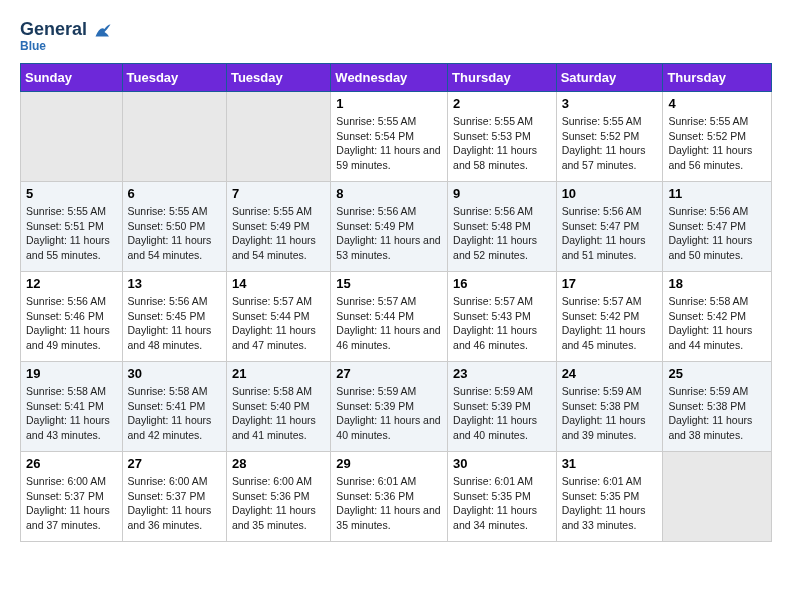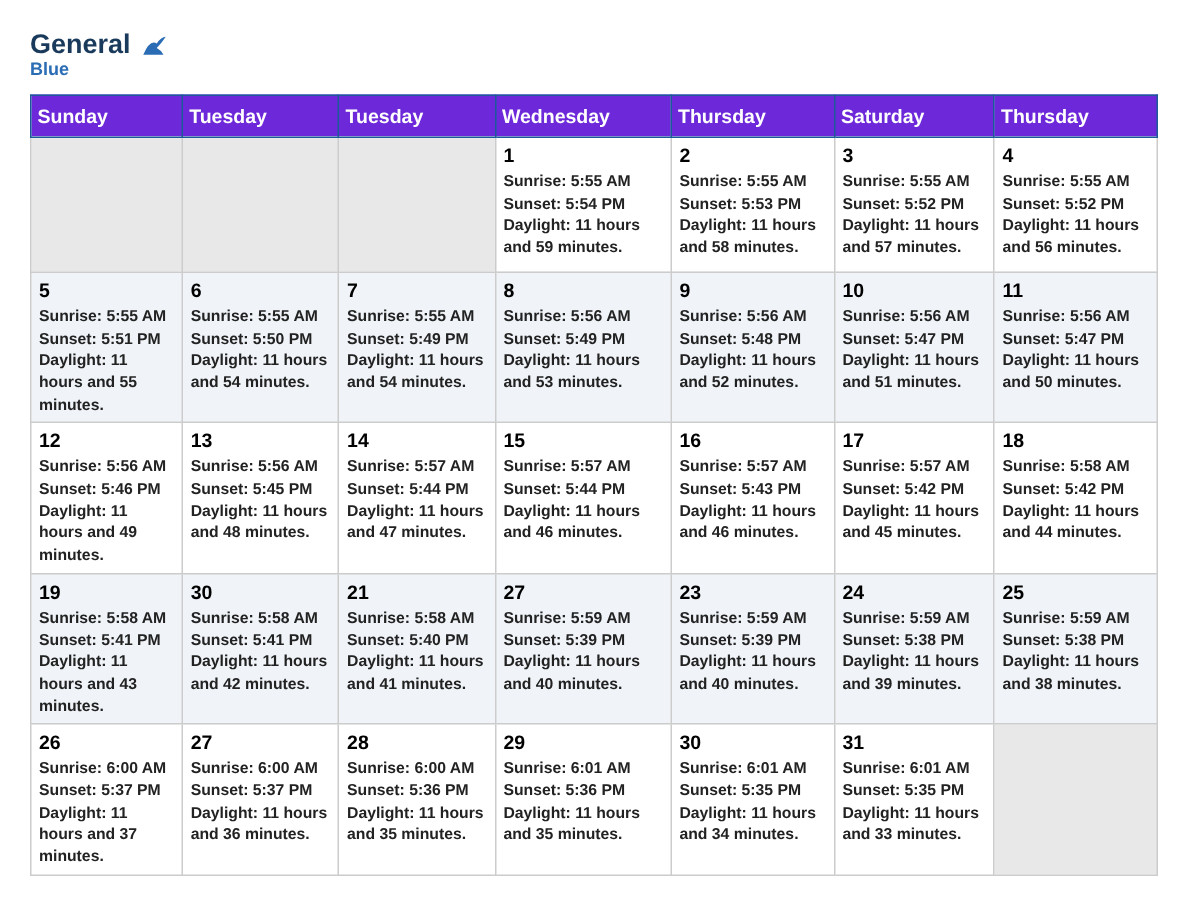--- a/index.html
+++ b/index.html
@@ -66,21 +66,20 @@
     .day-number {
       font-weight: bold;
       font-size: 13px;
       display: block;
       margin-bottom: 3px;
     }
     .cell-content {
       font-size: 10.5px;
       color: #222;
       line-height: 1.4;
-      font-weight: bold;
     }
     .empty-cell {
       background-color: #e8e8e8;
     }
   </style>
 </head>
 <body>
 
 <div class="header-section">
   <div class="logo">

